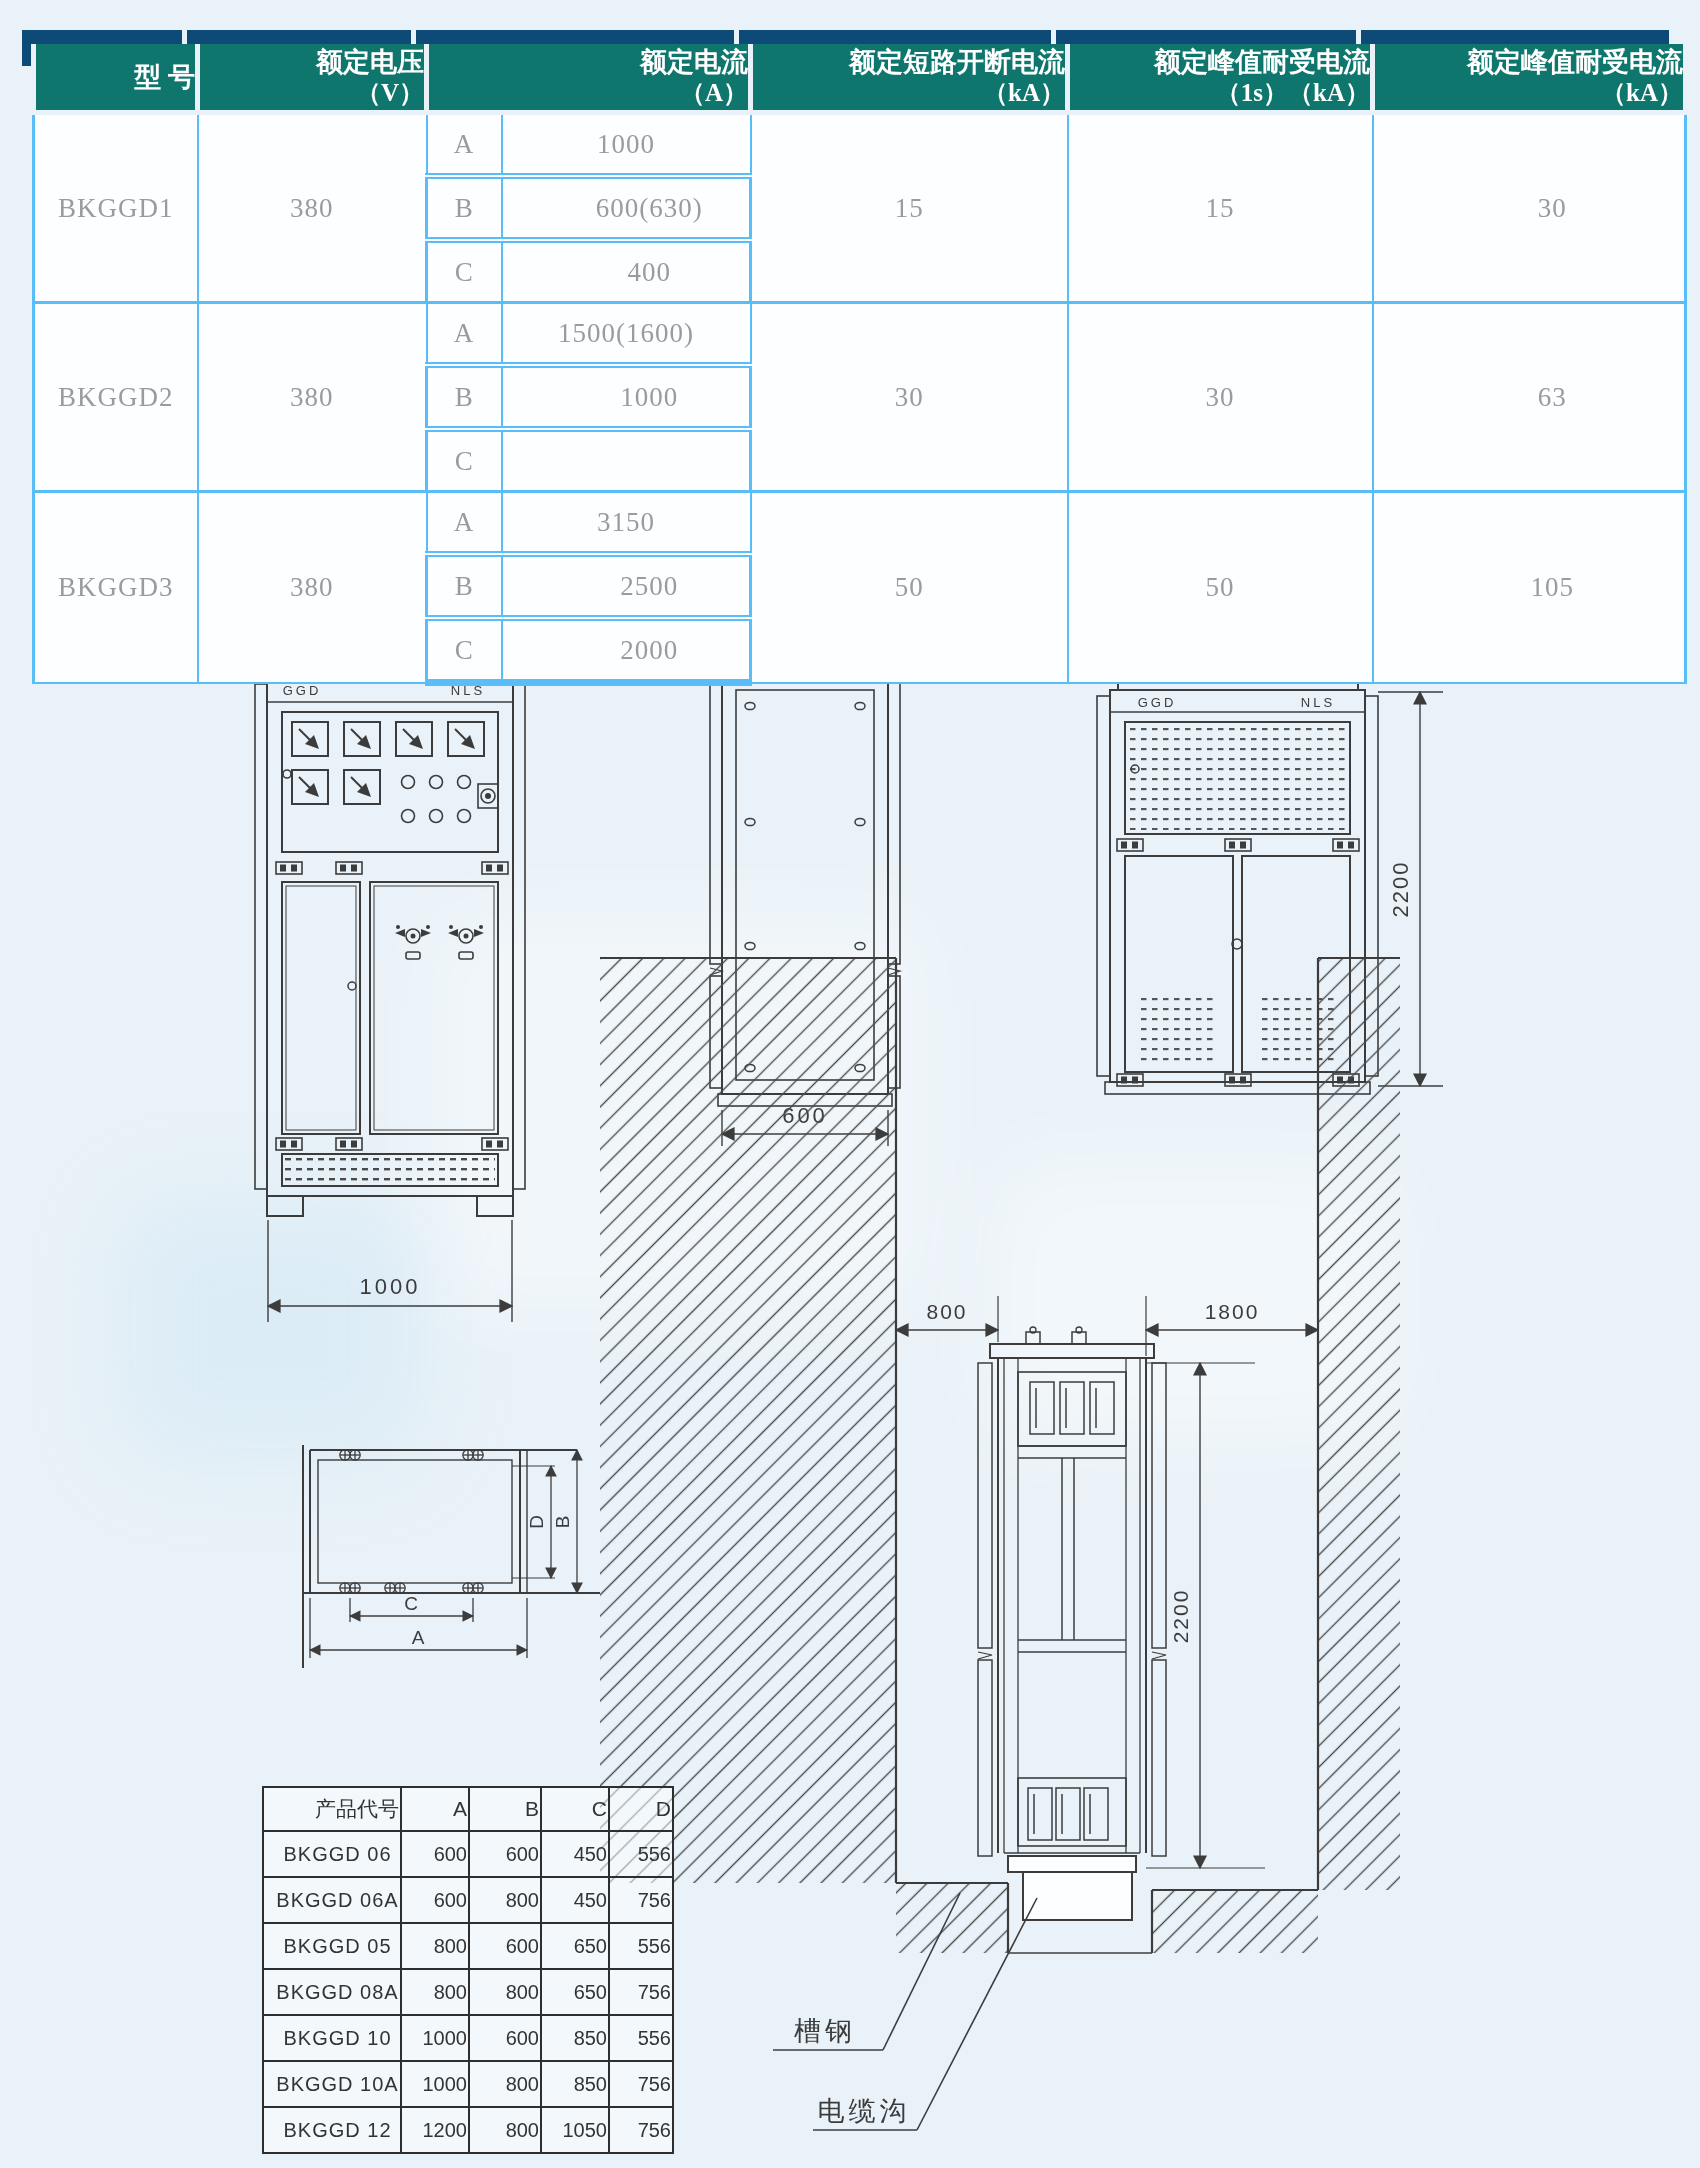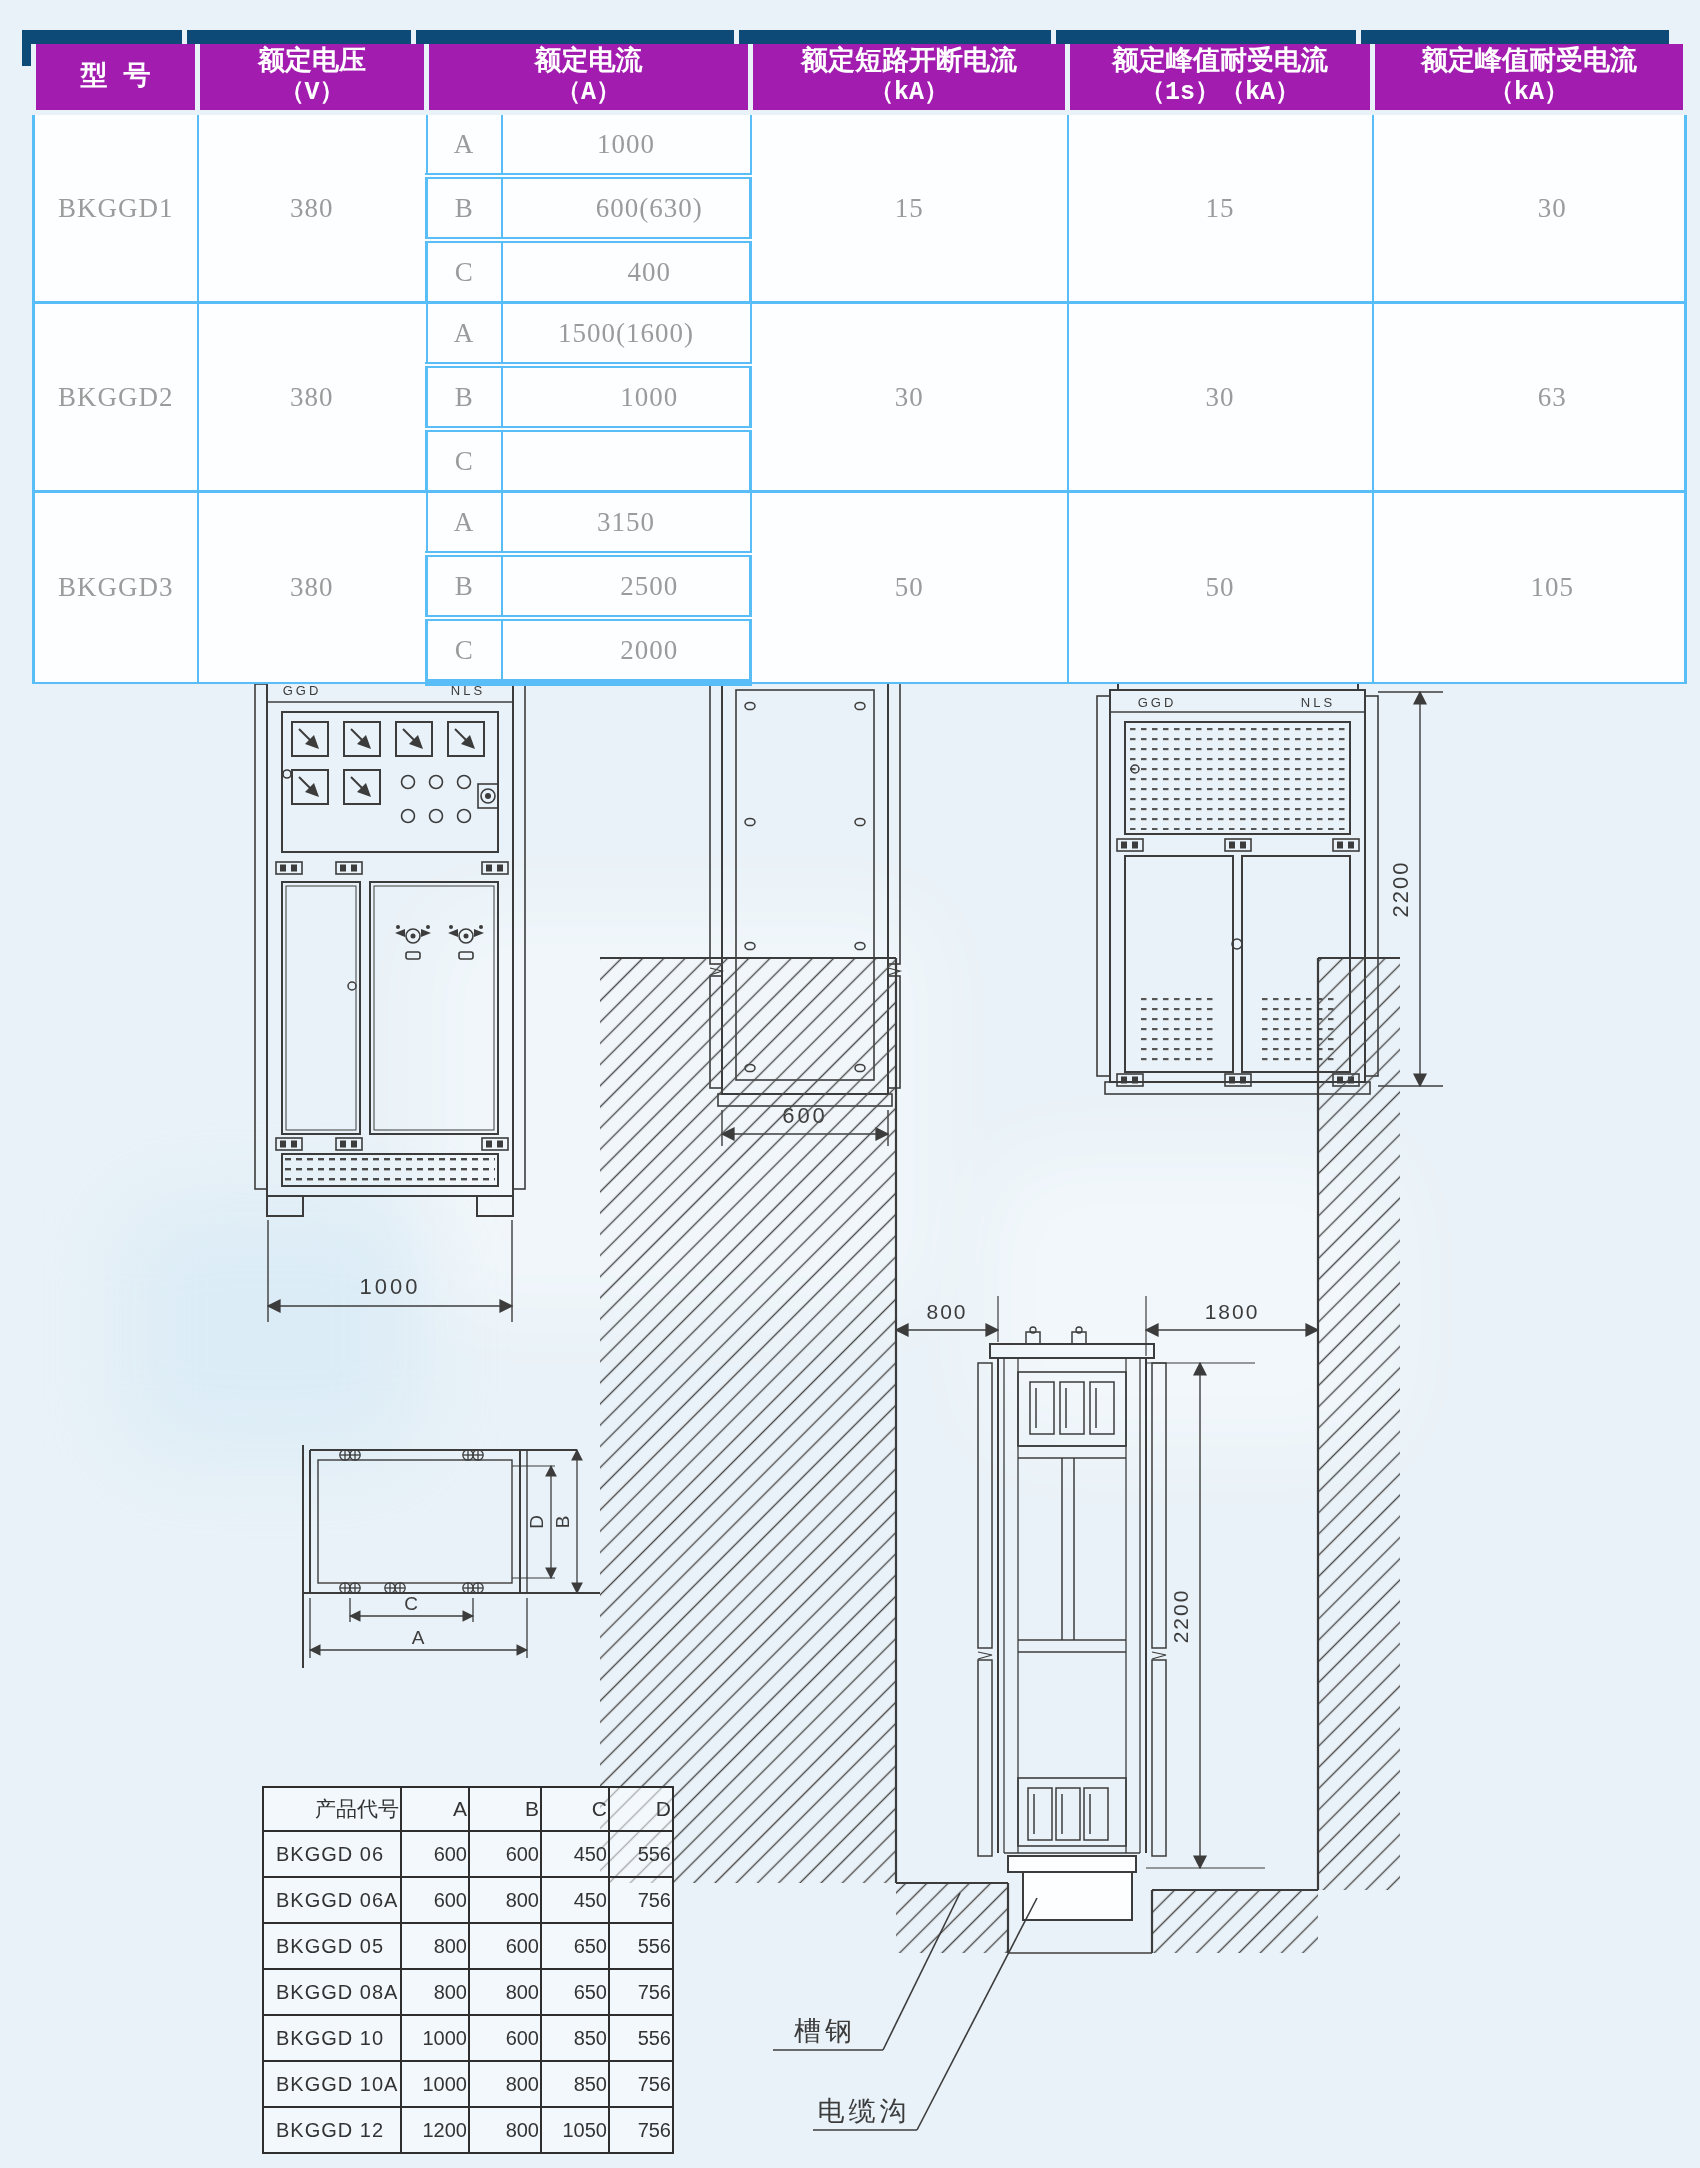--- a/index.html
+++ b/index.html
@@ -8,23 +8,23 @@
   .bgpatch{position:absolute;border-radius:60px;pointer-events:none;}
   .p1{left:420px;top:900px;width:520px;height:420px;background:rgba(255,255,255,.35);filter:blur(40px);}
   .p2{left:980px;top:1150px;width:420px;height:300px;background:rgba(255,255,255,.4);filter:blur(45px);}
   .p3{left:120px;top:1200px;width:300px;height:260px;background:rgba(198,225,243,.35);filter:blur(40px);}
 
   
   .spec{position:absolute;left:31px;top:44px;width:1652px;}
   .band{position:absolute;left:-9px;top:-14px;height:36px;display:flex;gap:5px;z-index:0;}
   .band .seg{background:#0d4a78;height:100%;}
   table.spec-tbl{border-collapse:collapse;table-layout:fixed;width:1652px;position:relative;z-index:1;}
-  .spec-tbl th{background:#a21caf;color:#fff;border:5px solid #e9f2f8;border-top:none;height:62px;
-      font-weight:bold;font-size:27px;line-height:1.2;vertical-align:middle;text-align:center;
-      font-family:Liberation Mono, monospace;padding:2px 0;}
+  .spec-tbl th{background:#0f766e;color:#fff;border:5px solid #e9f2f8;border-top:none;height:62px;
+      font-weight:bold;font-size:27px;line-height:1.2;vertical-align:middle;text-align:right;
+      font-family:Liberation Serif, serif;padding:2px 0;}
   .spec-tbl th .l2{font-size:25px;}
   .spec-tbl td{border:2px solid #59bef7;background:#fdfeff;color:#9b9b9b;text-align:center;
       font-family:"Liberation Serif",serif;font-size:27px;height:56px;letter-spacing:1px;}
   .spec-tbl td.sub{border-bottom:6px double #59bef7;}
   .spec-tbl tr.grp-start td{border-top:3px solid #59bef7;}
   .spec-tbl tr.first td{border-top:3px solid #59bef7;}
   .spec-tbl tr.last td{border-bottom:7px solid #59bef7;}
   .spec-tbl td:first-child{border-left:3px solid #59bef7;}
   .spec-tbl td:last-child{border-right:3px solid #59bef7;padding-left:48px;}
 
@@ -36,21 +36,21 @@
   .rear-svg{left:1085px;top:634px;}
   .plan-svg{left:255px;top:1400px;}
   .inst-svg{left:600px;top:948px;}
 
   
   .dim-wrap{position:absolute;left:262px;top:1786px;z-index:2;}
   table.dim-tbl{border-collapse:collapse;table-layout:fixed;width:410px;}
   .dim-tbl th,.dim-tbl td{border:2px solid #2e2e2e;color:#333;font-size:20px;height:42px;
       text-align:right;font-family:"Liberation Sans",sans-serif;background:rgba(250,253,255,.55);}
   .dim-tbl th{height:40px;font-weight:normal;font-size:21px;}
-  .dim-tbl td.code{text-align:left;padding-left:12px;letter-spacing:1px;}
+  .dim-tbl td.code{text-align:center;padding-left:12px;letter-spacing:1px;}
 </style>
 </head>
 <body>
 
 <div class="bgpatch p1"></div>
 <div class="bgpatch p2"></div>
 <div class="bgpatch p3"></div>
 
 <div class="spec">
   <div class="band">

